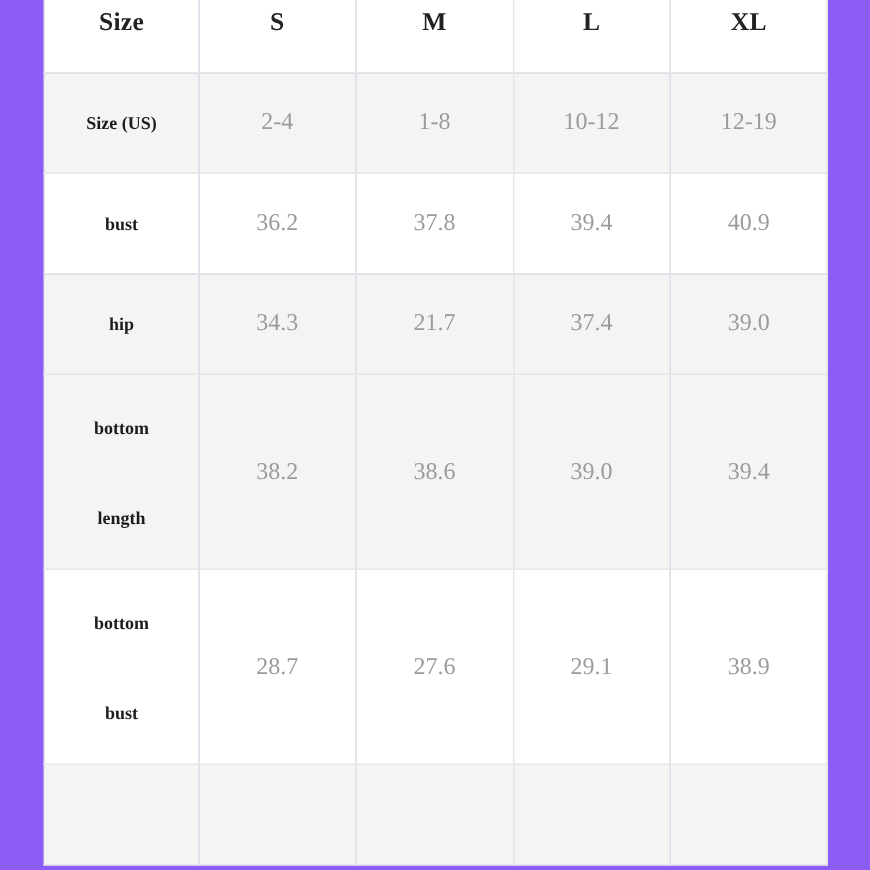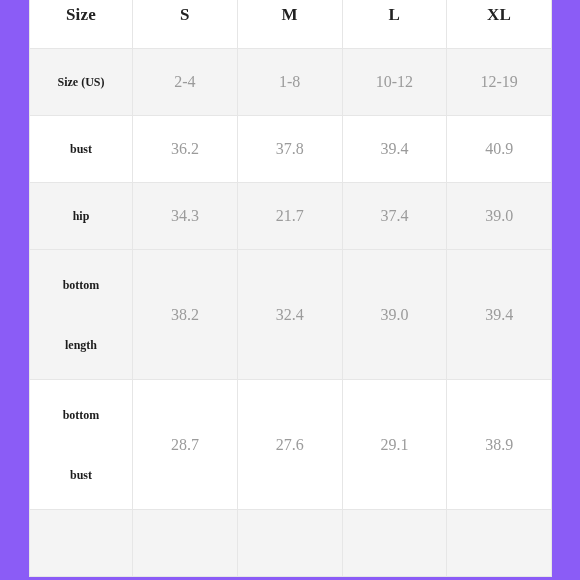--- a/index.html
+++ b/index.html
@@ -127,21 +127,21 @@
         <td class="cellval">39.0</td>
       </tr>
 
 
       <tr class="shade tall">
         <th class="rowlabel">
           <span class="wrapword">bottom</span>
           <span class="wrapword">length</span>
         </th>
         <td class="cellval">38.2</td>
-        <td class="cellval">32.4</td>
+        <td class="cellval">38.6</td>
         <td class="cellval">39.0</td>
         <td class="cellval">39.4</td>
       </tr>
 
       <tr class="plain tall">
         <th class="rowlabel">
           <span class="wrapword">bottom</span>
           <span class="wrapword">bust</span>
         </th>
         <td class="cellval">28.7</td>

